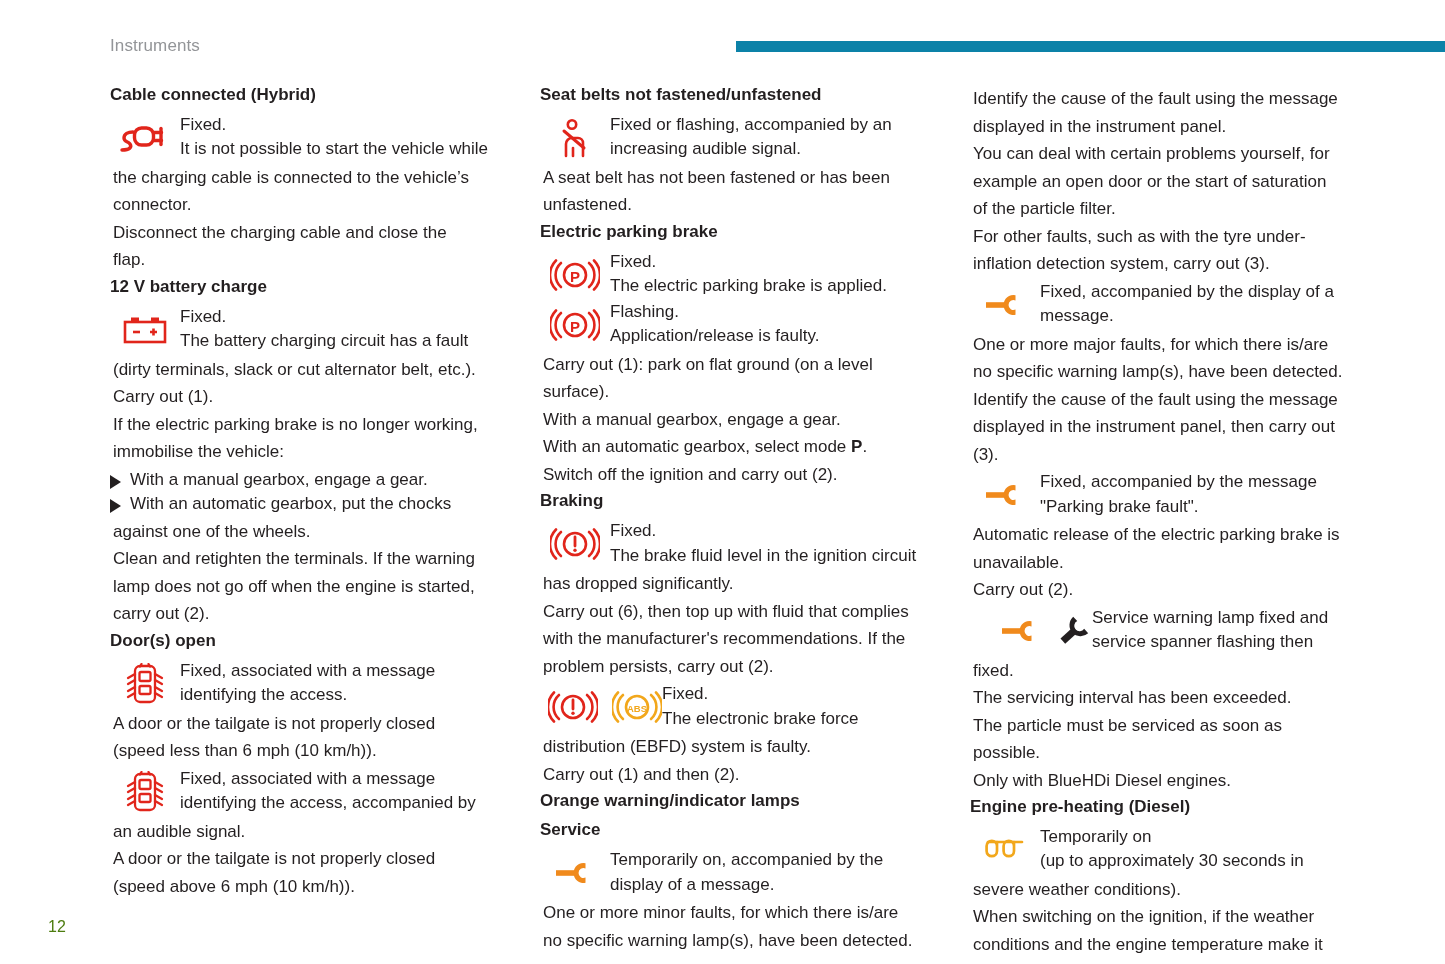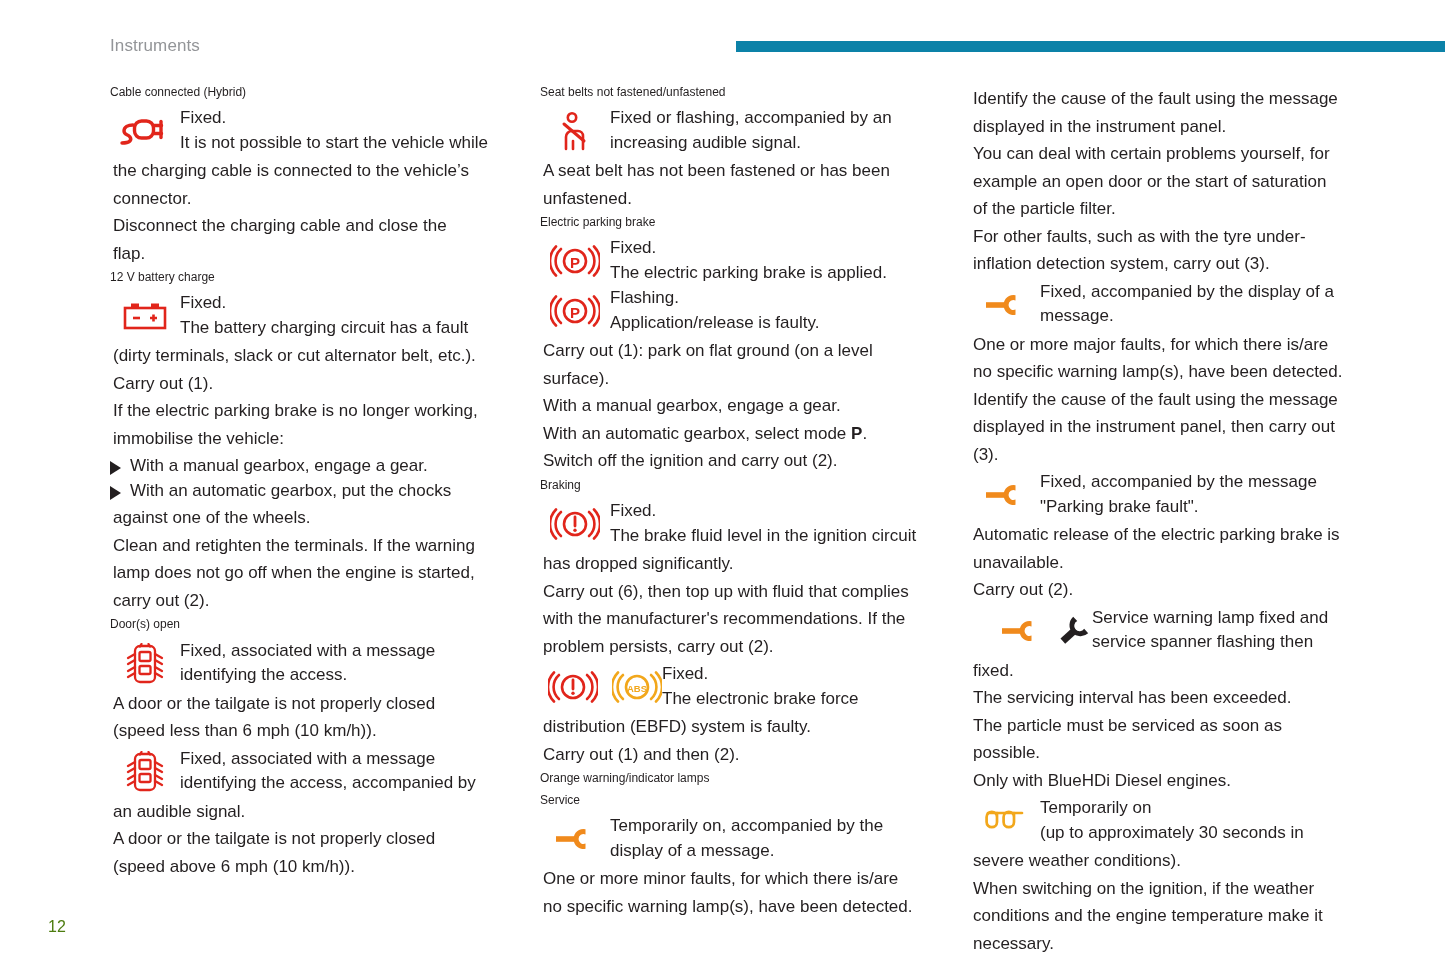--- a/index.html
+++ b/index.html
@@ -49,22 +49,22 @@
     display: flex;
     gap: 0;
   }
   .col {
     width: 400px;
     margin-right: 30px;
   }
   .col:last-child { margin-right: 0; }
 
   h2.sec-title {
-    font-size: 12px;
-    font-weight: normal;
+    font-size: 17px;
+    font-weight: bold;
     margin: 0 0 6px 0;
     line-height: 1.35;
     color: #231f20;
   }
   .spacer-before { margin-top: 16px; }
 
   p.body {
     font-size: 17px;
     line-height: 24.5px;
     margin: 3px;
@@ -380,20 +380,21 @@
           <path fill="#231f20" d="M31 6.8 a11.2 11.2 0 1 0 0 22.4 v-6 a5.4 5.4 0 1 1 0 -10.4 z" transform="translate(-4,0)"></path>
         </g>
             </svg>
           </span>
         </span><span class="ico-text"><div>Service warning lamp fixed and</div><div>service spanner flashing then</div></span></div>
       <p class="body">fixed.</p>
       <p class="body">The servicing interval has been exceeded.</p>
       <p class="body">The particle must be serviced as soon as</p>
       <p class="body">possible.</p>
       <p class="body">Only with BlueHDi Diesel engines.</p>
+      <h2 class="sec-title spacer-before">Engine pre-heating (Diesel)</h2>
       <div class="icon-block clearfix"><span class="ico-wrap">
           <span style="display: inline-block;">
             <svg width="42" height="26" viewBox="0 0 42 26">
         <g fill="none" stroke="#f2a71b" stroke-width="2.7" stroke-linecap="round">
           <path d="M4 5 h34"></path>
           <path d="M13 5 v9 a5.2 5.2 0 0 1 -10.4 0 v-5 a5.2 5.2 0 0 1 10.4 0"></path>
           <path d="M30 5 v9 a5.2 5.2 0 0 1 -10.4 0 v-5 a5.2 5.2 0 0 1 10.4 0"></path>
         </g>
             </svg>
           </span>

